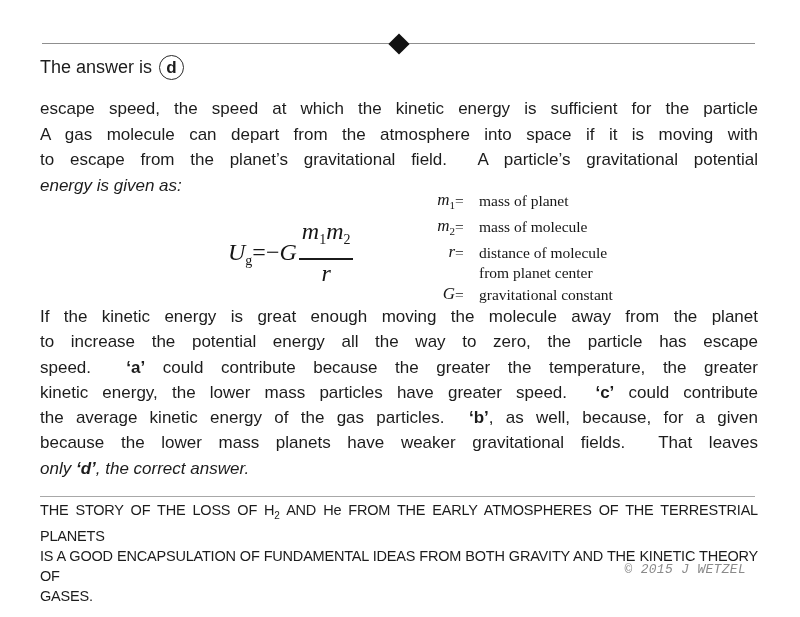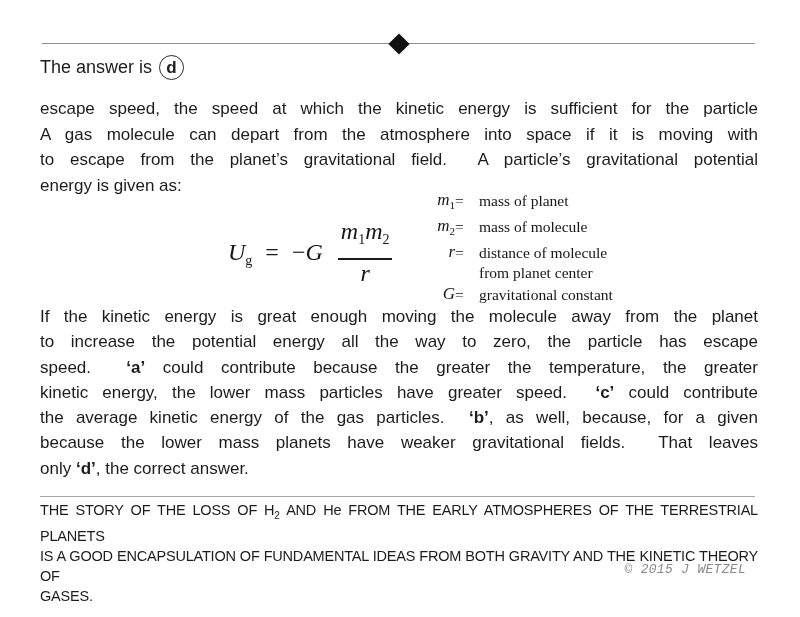--- a/index.html
+++ b/index.html
@@ -19,26 +19,26 @@
   .answer-line{position:absolute;left:40px;top:55px;display:flex;align-items:center;
                font-size:18px;color:var(--text);}
   .answer-circle{display:inline-flex;align-items:center;justify-content:center;
                  width:25px;height:25px;border:1.5px solid #2a2a2a;border-radius:50%;
                  margin-left:7px;}
   .answer-circle b{font-size:17px;color:var(--text);}
 
   
   .para{position:absolute;left:40px;width:718px;color:var(--text);font-size:17px;}
   .para .line{text-align:justify;text-align-last:justify;}
-  .para .line.last{text-align-last:left;}
+  .para .line.last{text-align-last:left;font-style:italic;}
   .intro-para{top:96px;line-height:25.5px;}
   .body-para{top:304px;line-height:25.3px;}
 
   
-  .equation{position:absolute;left:228px;top:218px;display:flex;align-items:center;gap:13px;
+  .equation{position:absolute;left:228px;top:218px;display:flex;align-items:center;gap:0;
             font-family:"Liberation Serif",serif;font-style:italic;font-size:24px;color:var(--serif-text);}
   .equation .up{font-style:normal;}
   .equation sub{font-style:normal;font-size:14px;vertical-align:-0.35em;line-height:0;}
   .frac{display:inline-flex;flex-direction:column;align-items:center;margin-left:2px;}
   .frac .num{border-bottom:2px solid #1b1b1b;padding:0 3px 14px;line-height:1.1;white-space:nowrap;}
   .frac .den{line-height:1.15;}
 
   
   .legend{position:absolute;left:415px;top:190px;display:grid;grid-template-columns:40px 24px auto;
           font-family:"Liberation Serif",serif;font-size:15.5px;line-height:20.5px;color:var(--serif-text);}

